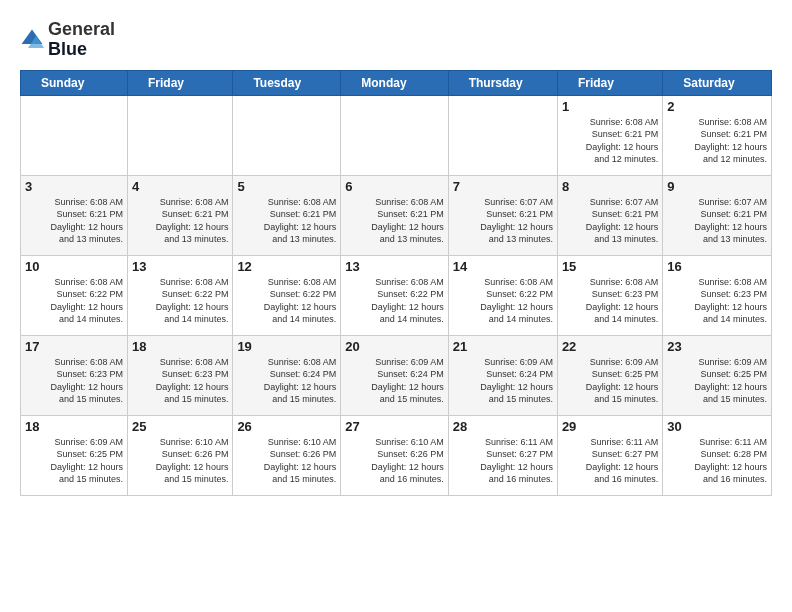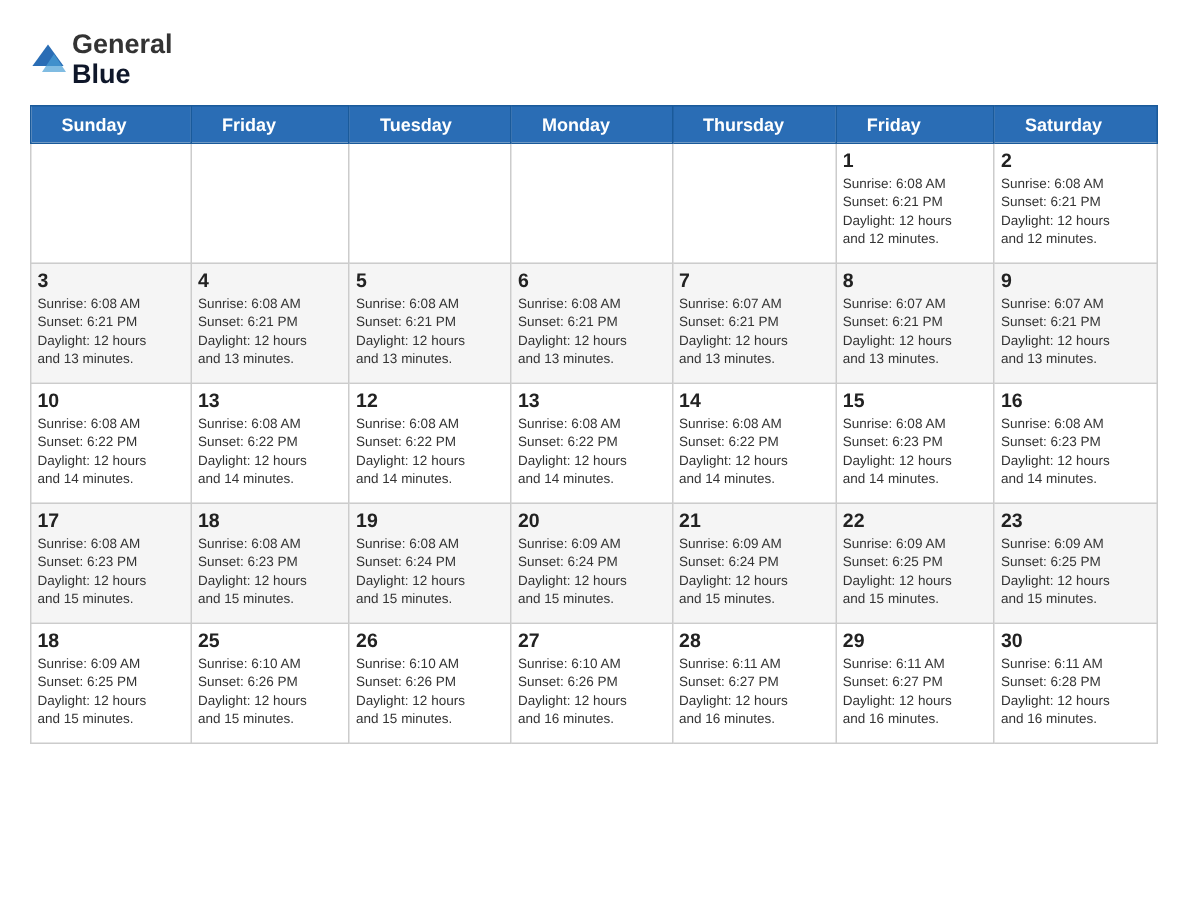--- a/index.html
+++ b/index.html
@@ -73,20 +73,21 @@
       font-size: 13px;
       font-weight: bold;
       color: #222;
       display: block;
       margin-bottom: 2px;
     }
     .day-info {
       font-size: 9px;
       color: #333;
       line-height: 1.4;
+      text-align: right;
     }
     .empty-cell {
       background: #fff !important;
     }
   </style>
 </head>
 <body>
 
 <div class="header-area">
   <div class="logo">

